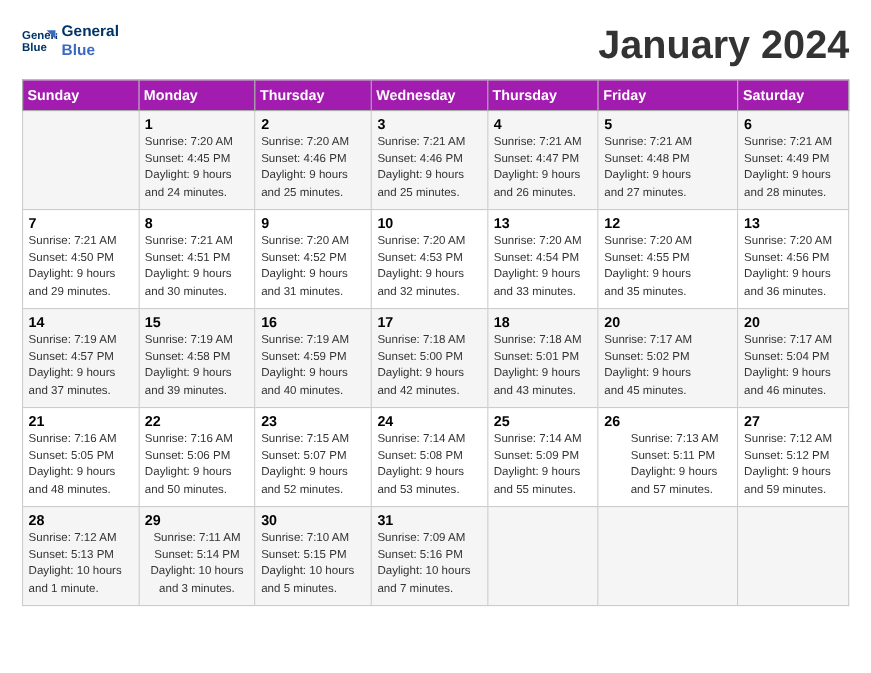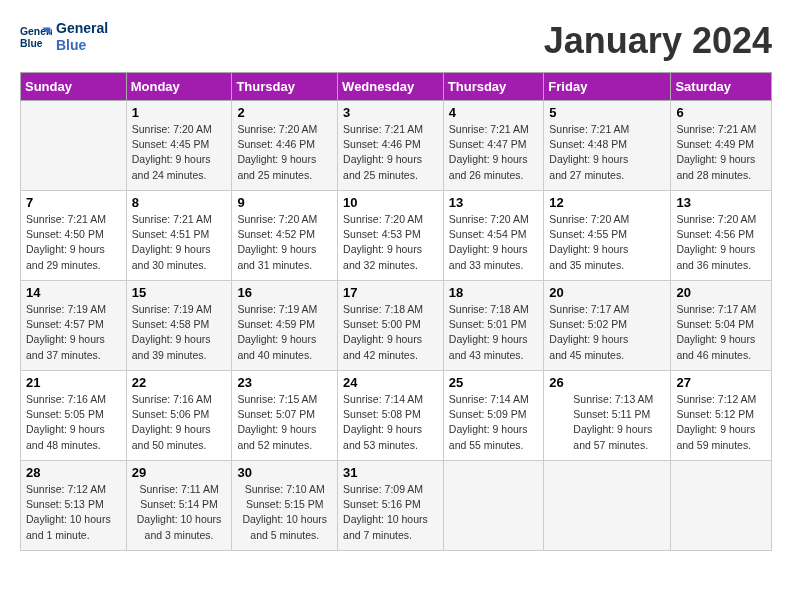--- a/index.html
+++ b/index.html
@@ -320,21 +320,21 @@
         </td>
         <td>
           <span class="day-number">29</span>
           <div class="day-info" style="white-space: pre-line; text-align: center;">Sunrise: 7:11 AM
 Sunset: 5:14 PM
 Daylight: 10 hours
 and 3 minutes.</div>
         </td>
         <td>
           <span class="day-number">30</span>
-          <div class="day-info" style="white-space: pre-line; text-align: center;">Sunrise: 7:10 AM
+          <div class="day-info" style="white-space: pre-line;">Sunrise: 7:10 AM
 Sunset: 5:15 PM
 Daylight: 10 hours
 and 5 minutes.</div>
         </td>
         <td>
           <span class="day-number">31</span>
           <div class="day-info" style="white-space: pre-line;">Sunrise: 7:09 AM
 Sunset: 5:16 PM
 Daylight: 10 hours
 and 7 minutes.</div>

